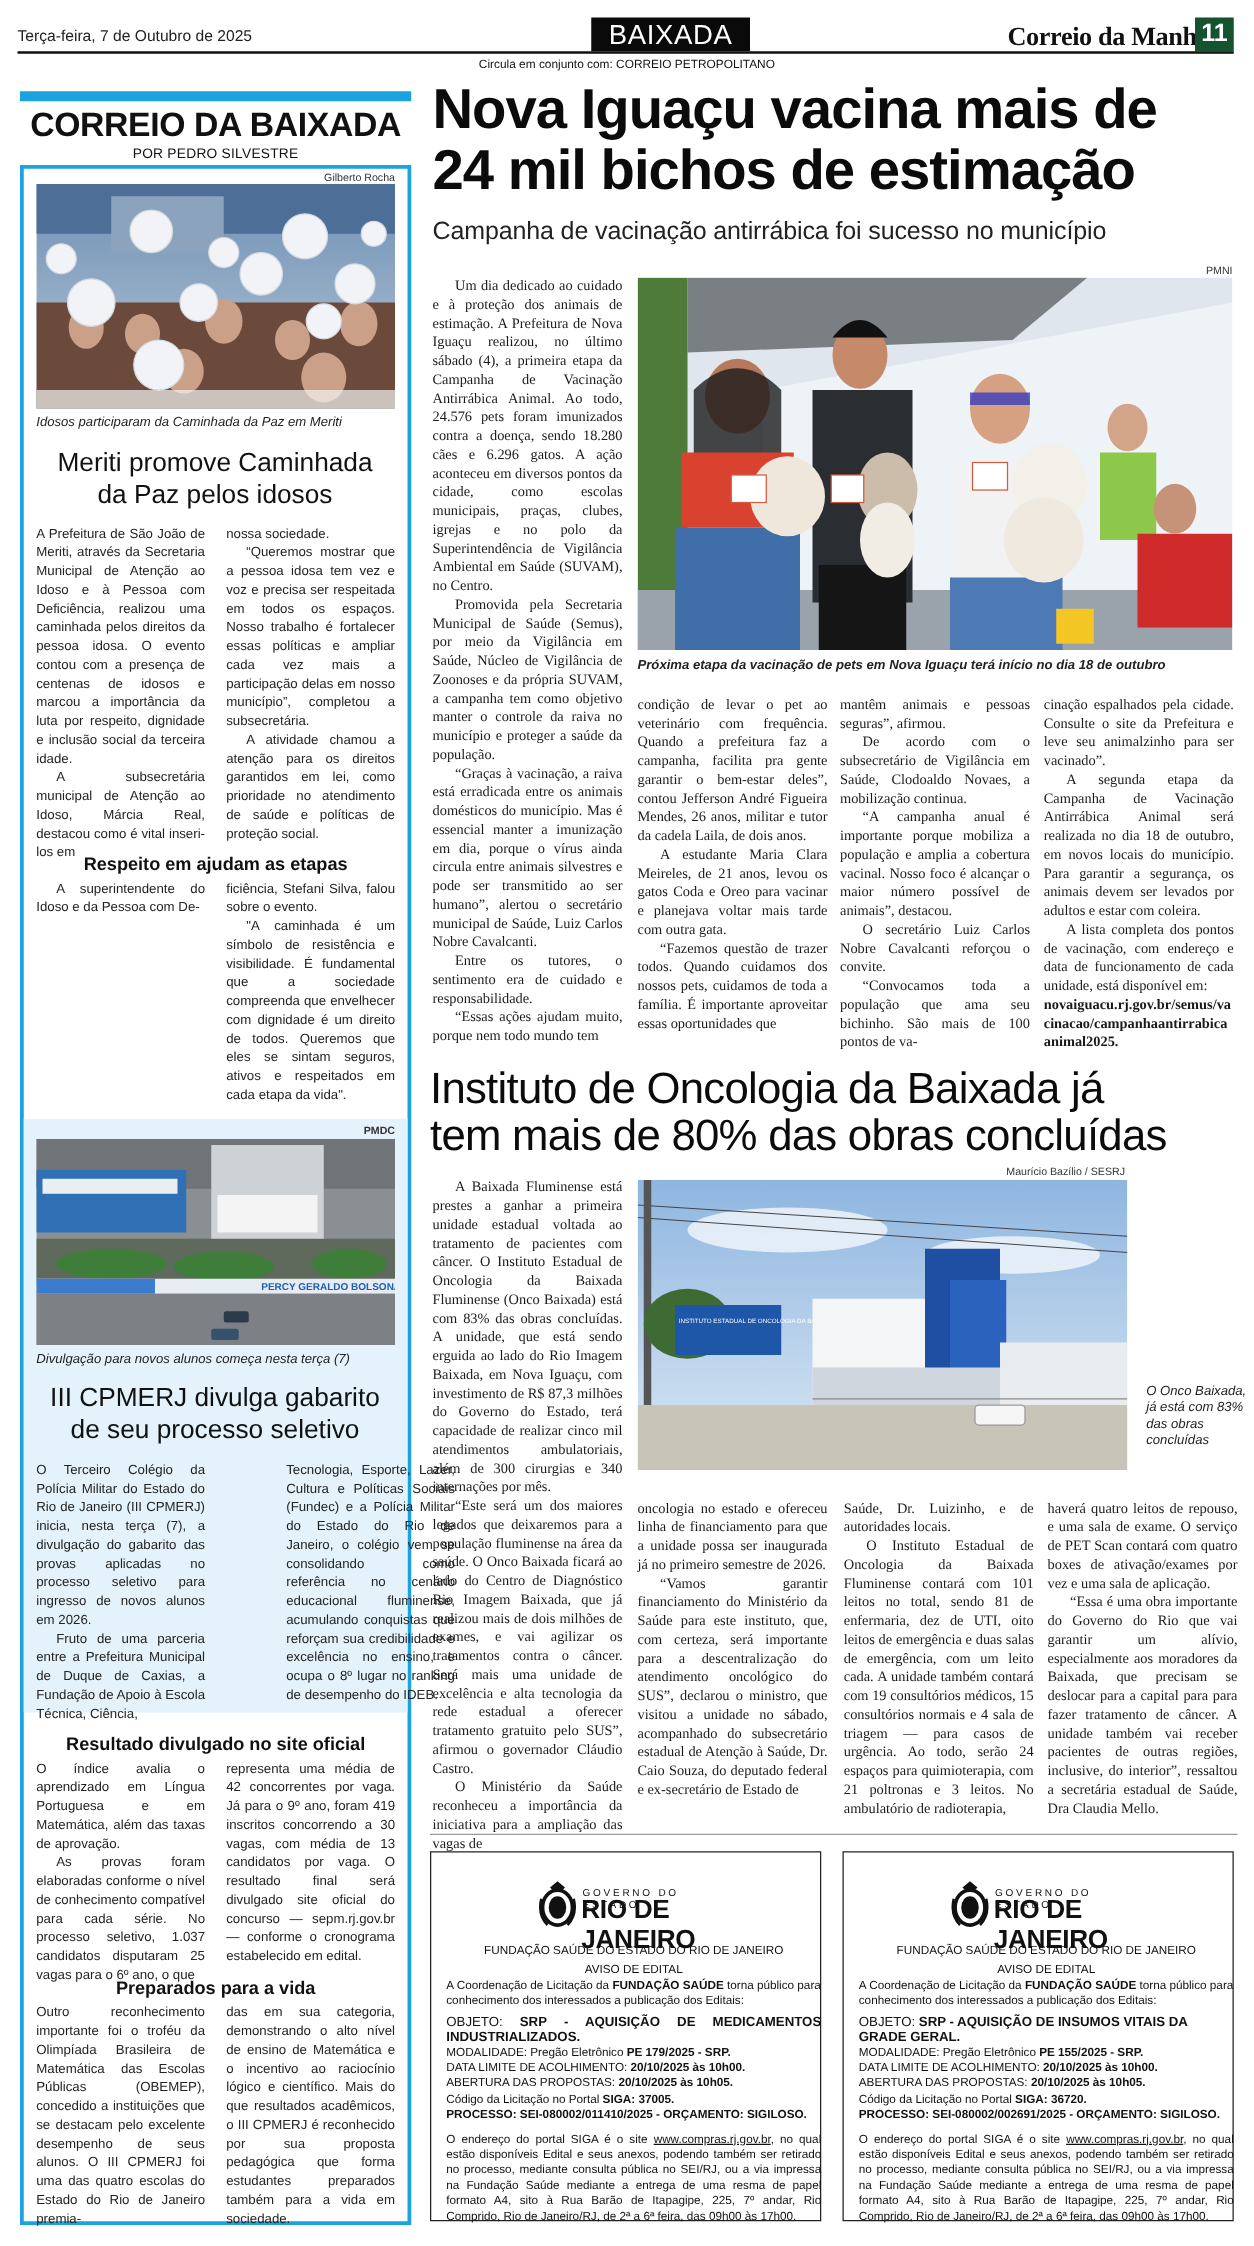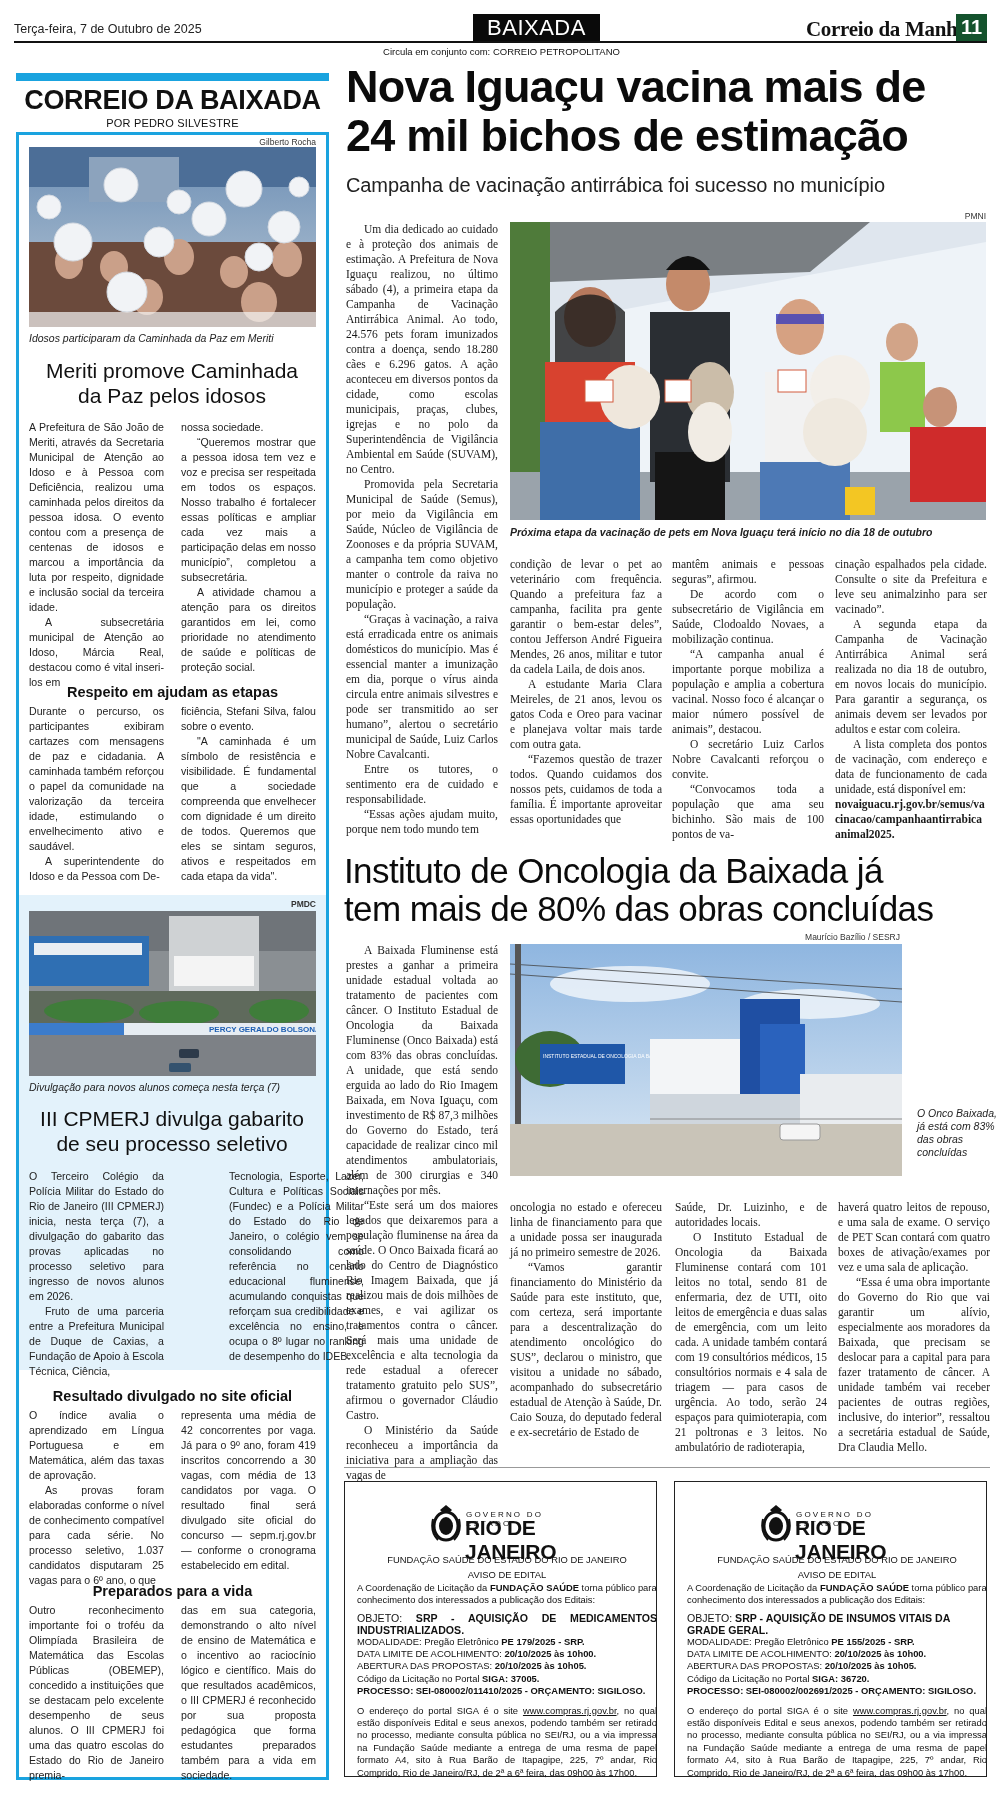--- a/index.html
+++ b/index.html
@@ -128,21 +128,20 @@
   <p>A subsecretária municipal de Atenção ao Idoso, Márcia Real, destacou como é vital inseri-los em</p>
 </div>
 <div class="sans-col" style="left:181px; top:420px; width:135px;">
   <p class="first">nossa sociedade.</p>
   <p>“Queremos mostrar que a pessoa idosa tem vez e voz e precisa ser respeitada em todos os espaços. Nosso trabalho é fortalecer essas políticas e ampliar cada vez mais a participação delas em nosso município”, completou a subsecretária.</p>
   <p>A atividade chamou a atenção para os direitos garantidos em lei, como prioridade no atendimento de saúde e políticas de proteção social.</p>
 </div>
 
 <div class="subhead" style="left:19px; top:684px; width:307px; font-size:14.5px;">Respeito em ajudam as etapas</div>
 <div class="sans-col" style="left:29px; top:704px; width:135px;">
-  <p class="first">Durante o percurso, os participantes exibiram cartazes com mensagens de paz e cidadania. A caminhada também reforçou o papel da comunidade na valorização da terceira idade, estimulando o envelhecimento ativo e saudável.</p>
   <p>A superintendente do Idoso e da Pessoa com De-</p>
 </div>
 <div class="sans-col" style="left:181px; top:704px; width:135px;">
   <p class="first">ficiência, Stefani Silva, falou sobre o evento.</p>
   <p>"A caminhada é um símbolo de resistência e visibilidade. É fundamental que a sociedade compreenda que envelhecer com dignidade é um direito de todos. Queremos que eles se sintam seguros, ativos e respeitados em cada etapa da vida".</p>
 </div>
 
 <div class="credit" style="left:200px; top:899px; width:116px; font-weight:bold;">PMDC</div>
 <div class="photo" style="left:29px; top:911px; width:287px; height:165px;">
   <svg width="287" height="165" viewBox="0 0 287 165">

